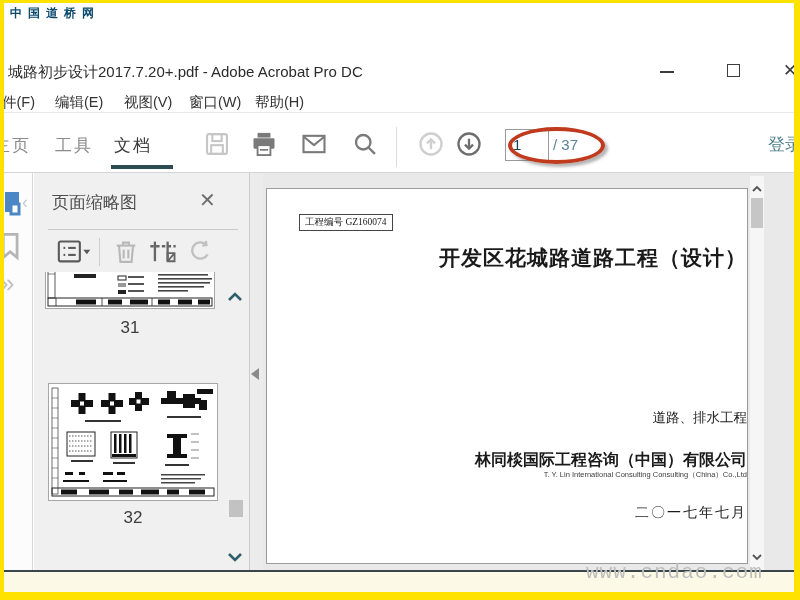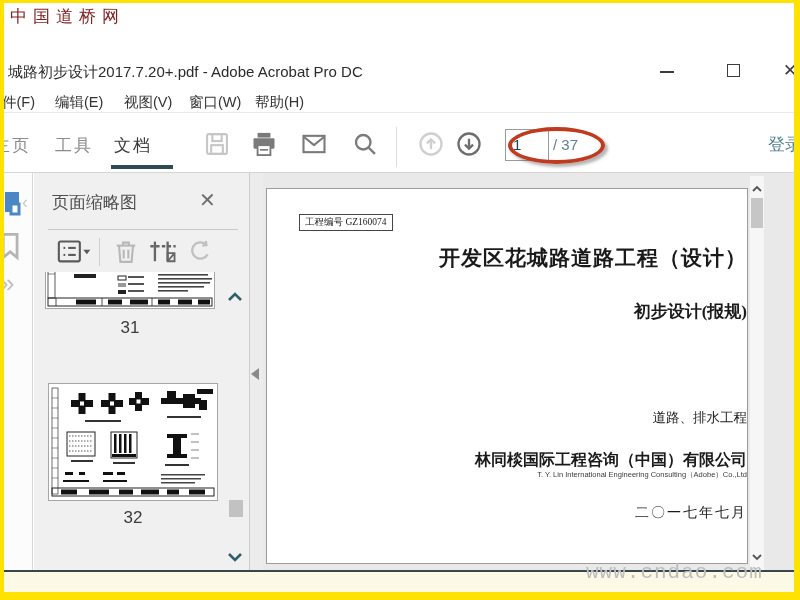--- a/index.html
+++ b/index.html
@@ -5,22 +5,22 @@
   * { margin:0; padding:0; box-sizing:border-box; }
   html,body { width:800px; height:600px; }
   body { position:relative; width:800px; height:600px; overflow:hidden; background:#fff;
          font-family:"Liberation Sans", sans-serif; color:#333; }
   .abs { position:absolute; }
   
   .frame { position:absolute; inset:0; border-top:3px solid #ffe200; border-left:4px solid #ffe200;
            border-right:6px solid #ffe200; border-bottom:8px solid #ffe200; pointer-events:none; z-index:99; }
   .pale-strip { left:4px; right:6px; top:572px; height:20px; background:#fcfae6; z-index:5; }
   
-  .wm-top { left:10px; top:5px; font-family:"Liberation Serif", serif; font-size:17px;
-            letter-spacing:6px; color:#7f1d1d; z-index:50; }
+  .wm-top { left:10px; top:5px; font-family:"Liberation Serif", serif; font-size:12px;
+            letter-spacing:6px; color:#0c4a6e; z-index:50;font-weight:bold; }
   .wm-bottom { left:586px; top:561px; font-family:"Liberation Mono", monospace; font-size:21px;
                color:#bdbdbd; z-index:50; letter-spacing:1px; }
   
   .win-title { left:8px; top:63px; font-size:15px; color:#2b2b2b; }
   .btn-min { left:660px; top:71px; width:14px; height:2px; background:#3c3c3c; cursor:pointer; }
   .btn-max { left:727px; top:64px; width:13px; height:13px; border:1.5px solid #3c3c3c; cursor:pointer; }
   .btn-close { left:783px; top:60px; font-size:17px; color:#3c3c3c; cursor:pointer; }
   
   .menu-item { top:93px; font-size:14.5px; color:#333; cursor:pointer; }
   .menu-sep { left:0; top:112px; width:800px; height:1px; background:#e8e8e8; }
@@ -351,24 +351,23 @@
 </div>
 
 <div class="abs gutter"></div>
 <div class="abs collapse-tri"></div>
 
 <div class="abs doc-pane"></div>
 <div class="abs page">
   <div class="page-inner">
     <div class="proj-box">工程编号 GZ160074</div>
     <div class="doc-title">开发区花城路道路工程（设计）</div>
-    <div class="doc-subtitle">初步设计(报规)</div>
     <div class="doc-scope">道路、排水工程</div>
     <div class="doc-company">林同棪国际工程咨询（中国）有限公司</div>
-    <div class="doc-company-en">T. Y. Lin International Engineering Consulting（Adobe）Co.,Ltd</div>
+    <div class="doc-company-en">T. Y. Lin International Consulting Consulting（China）Co.,Ltd</div>
     <div class="doc-date">二〇一七年七月</div>
   </div>
 </div>
 
 <div class="abs dscroll-track"></div>
 <div class="abs dscroll-up">
   <svg width="12" height="10" viewBox="0 0 12 10" fill="none" stroke="#555" stroke-width="1.8">
       <polyline points="2,7 6,3 10,7"></polyline>
     </svg>
 </div>

